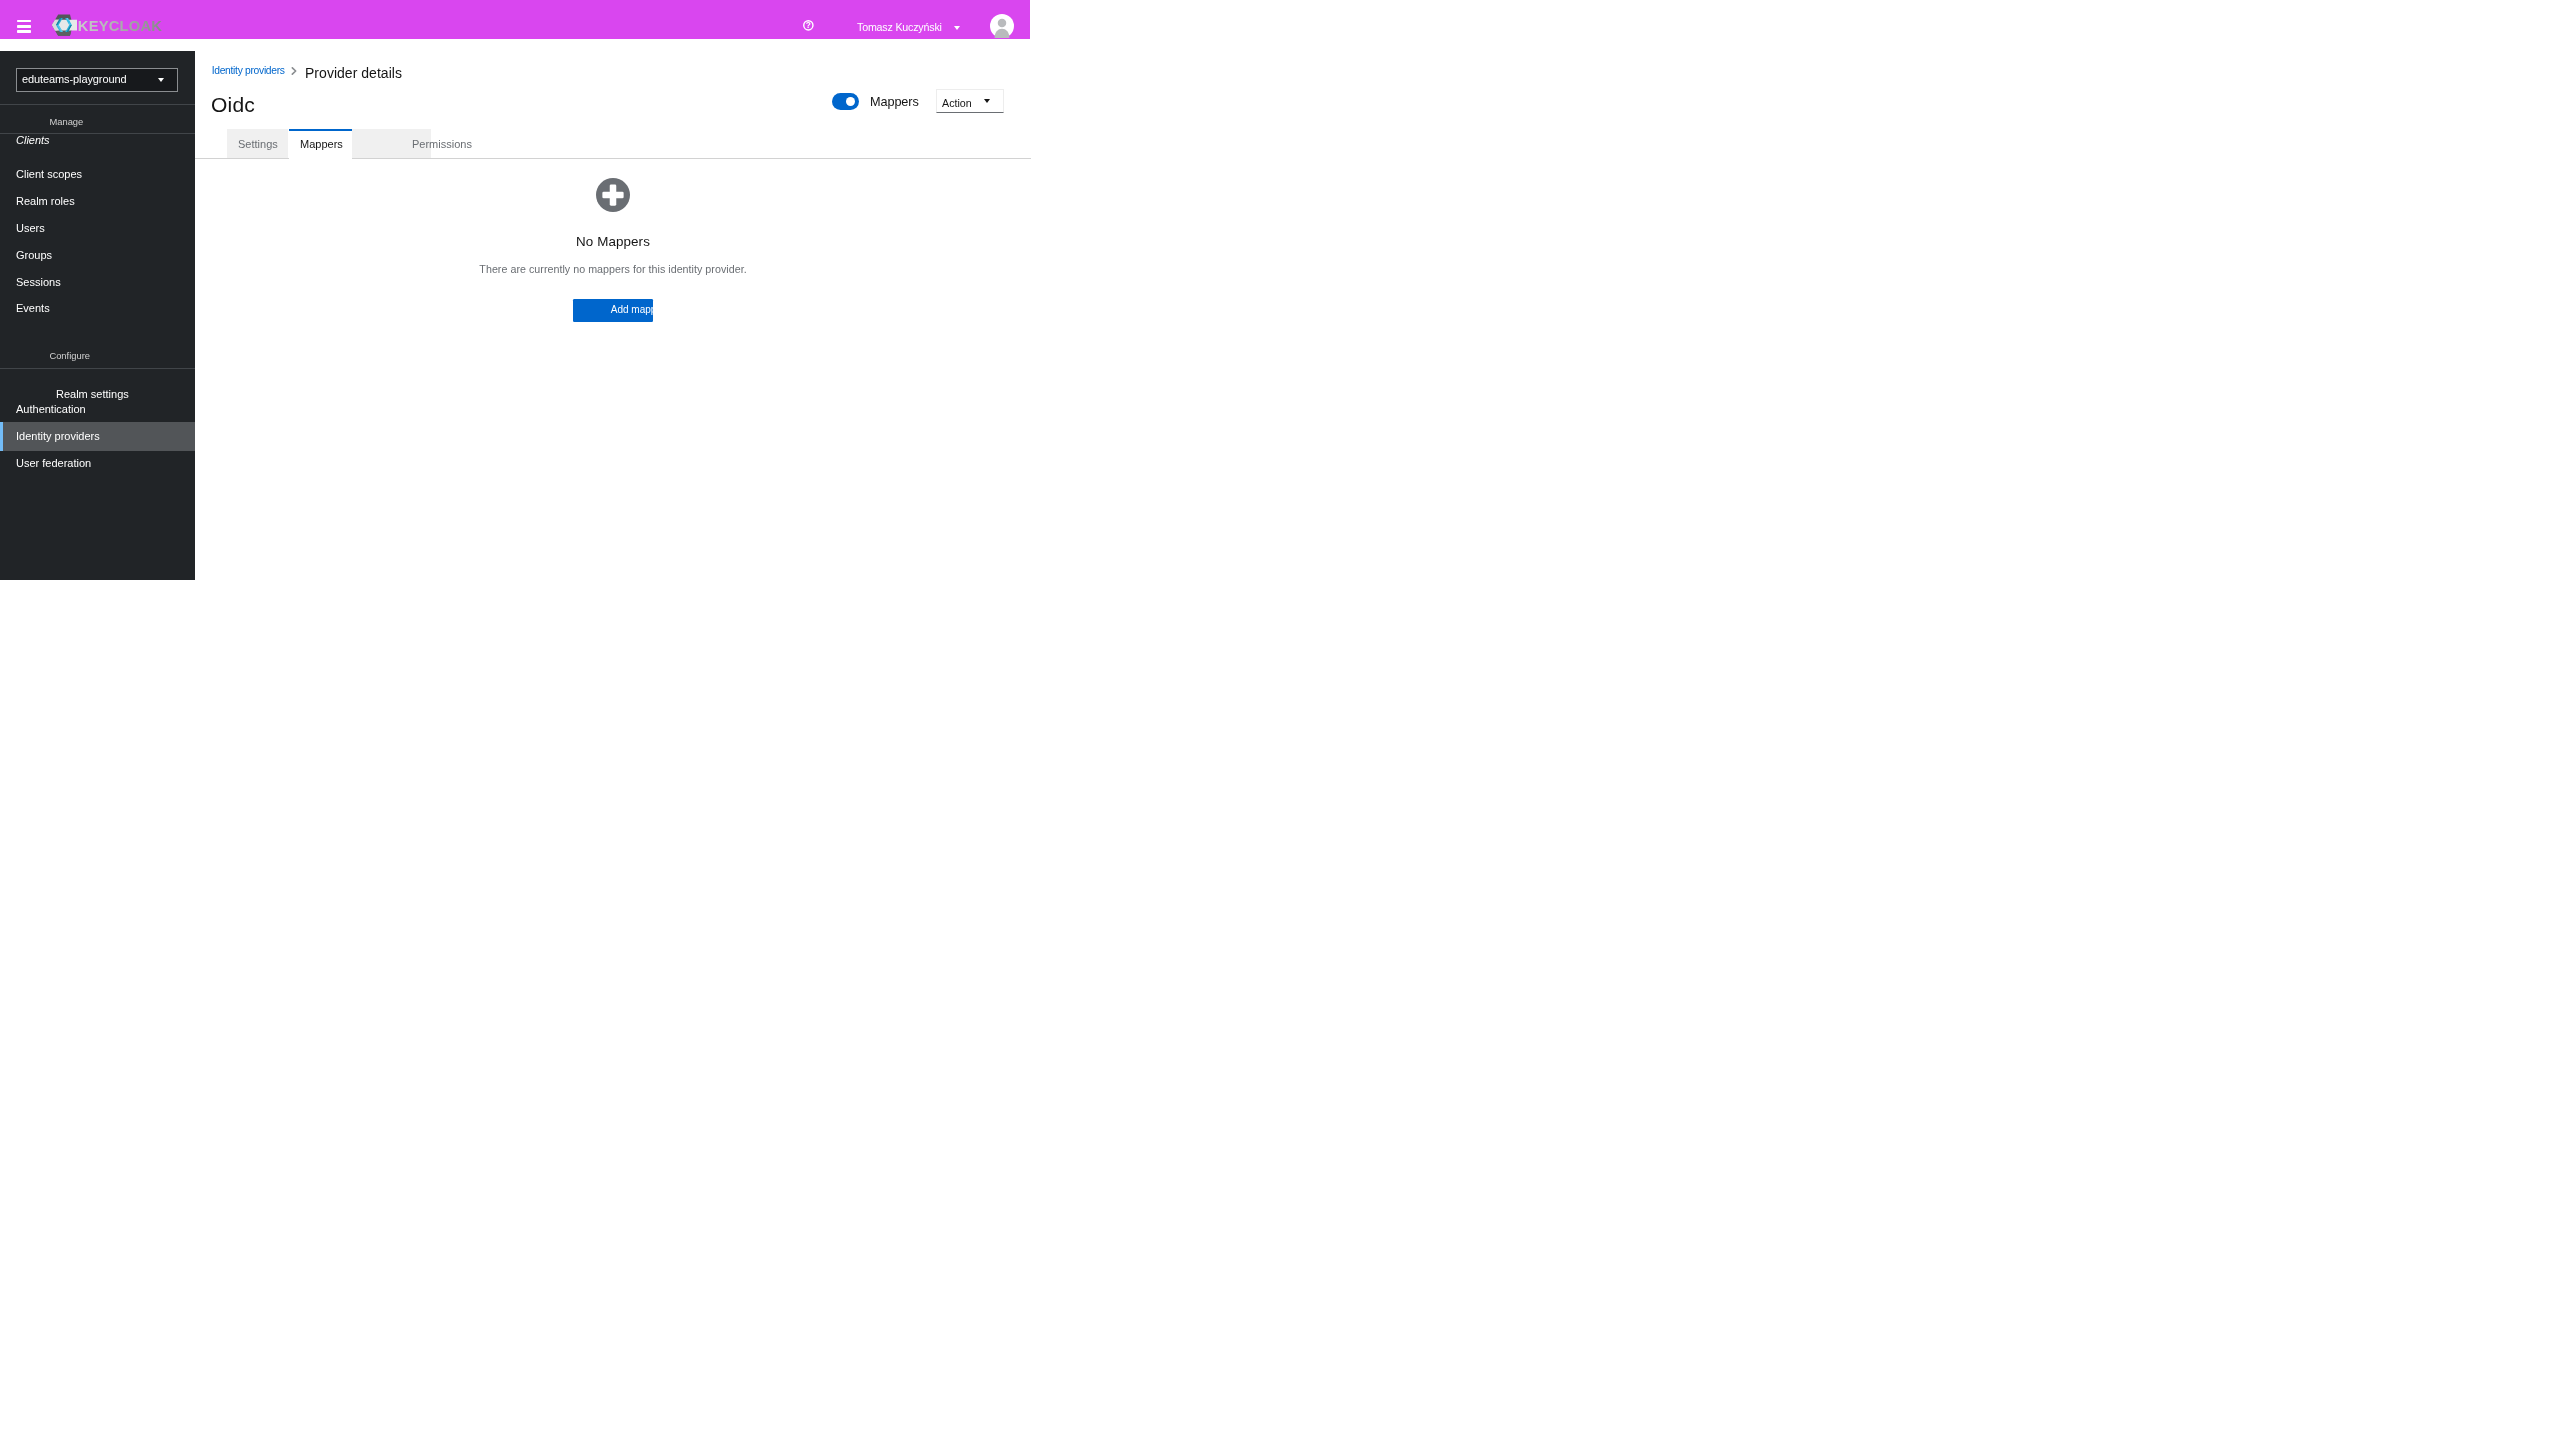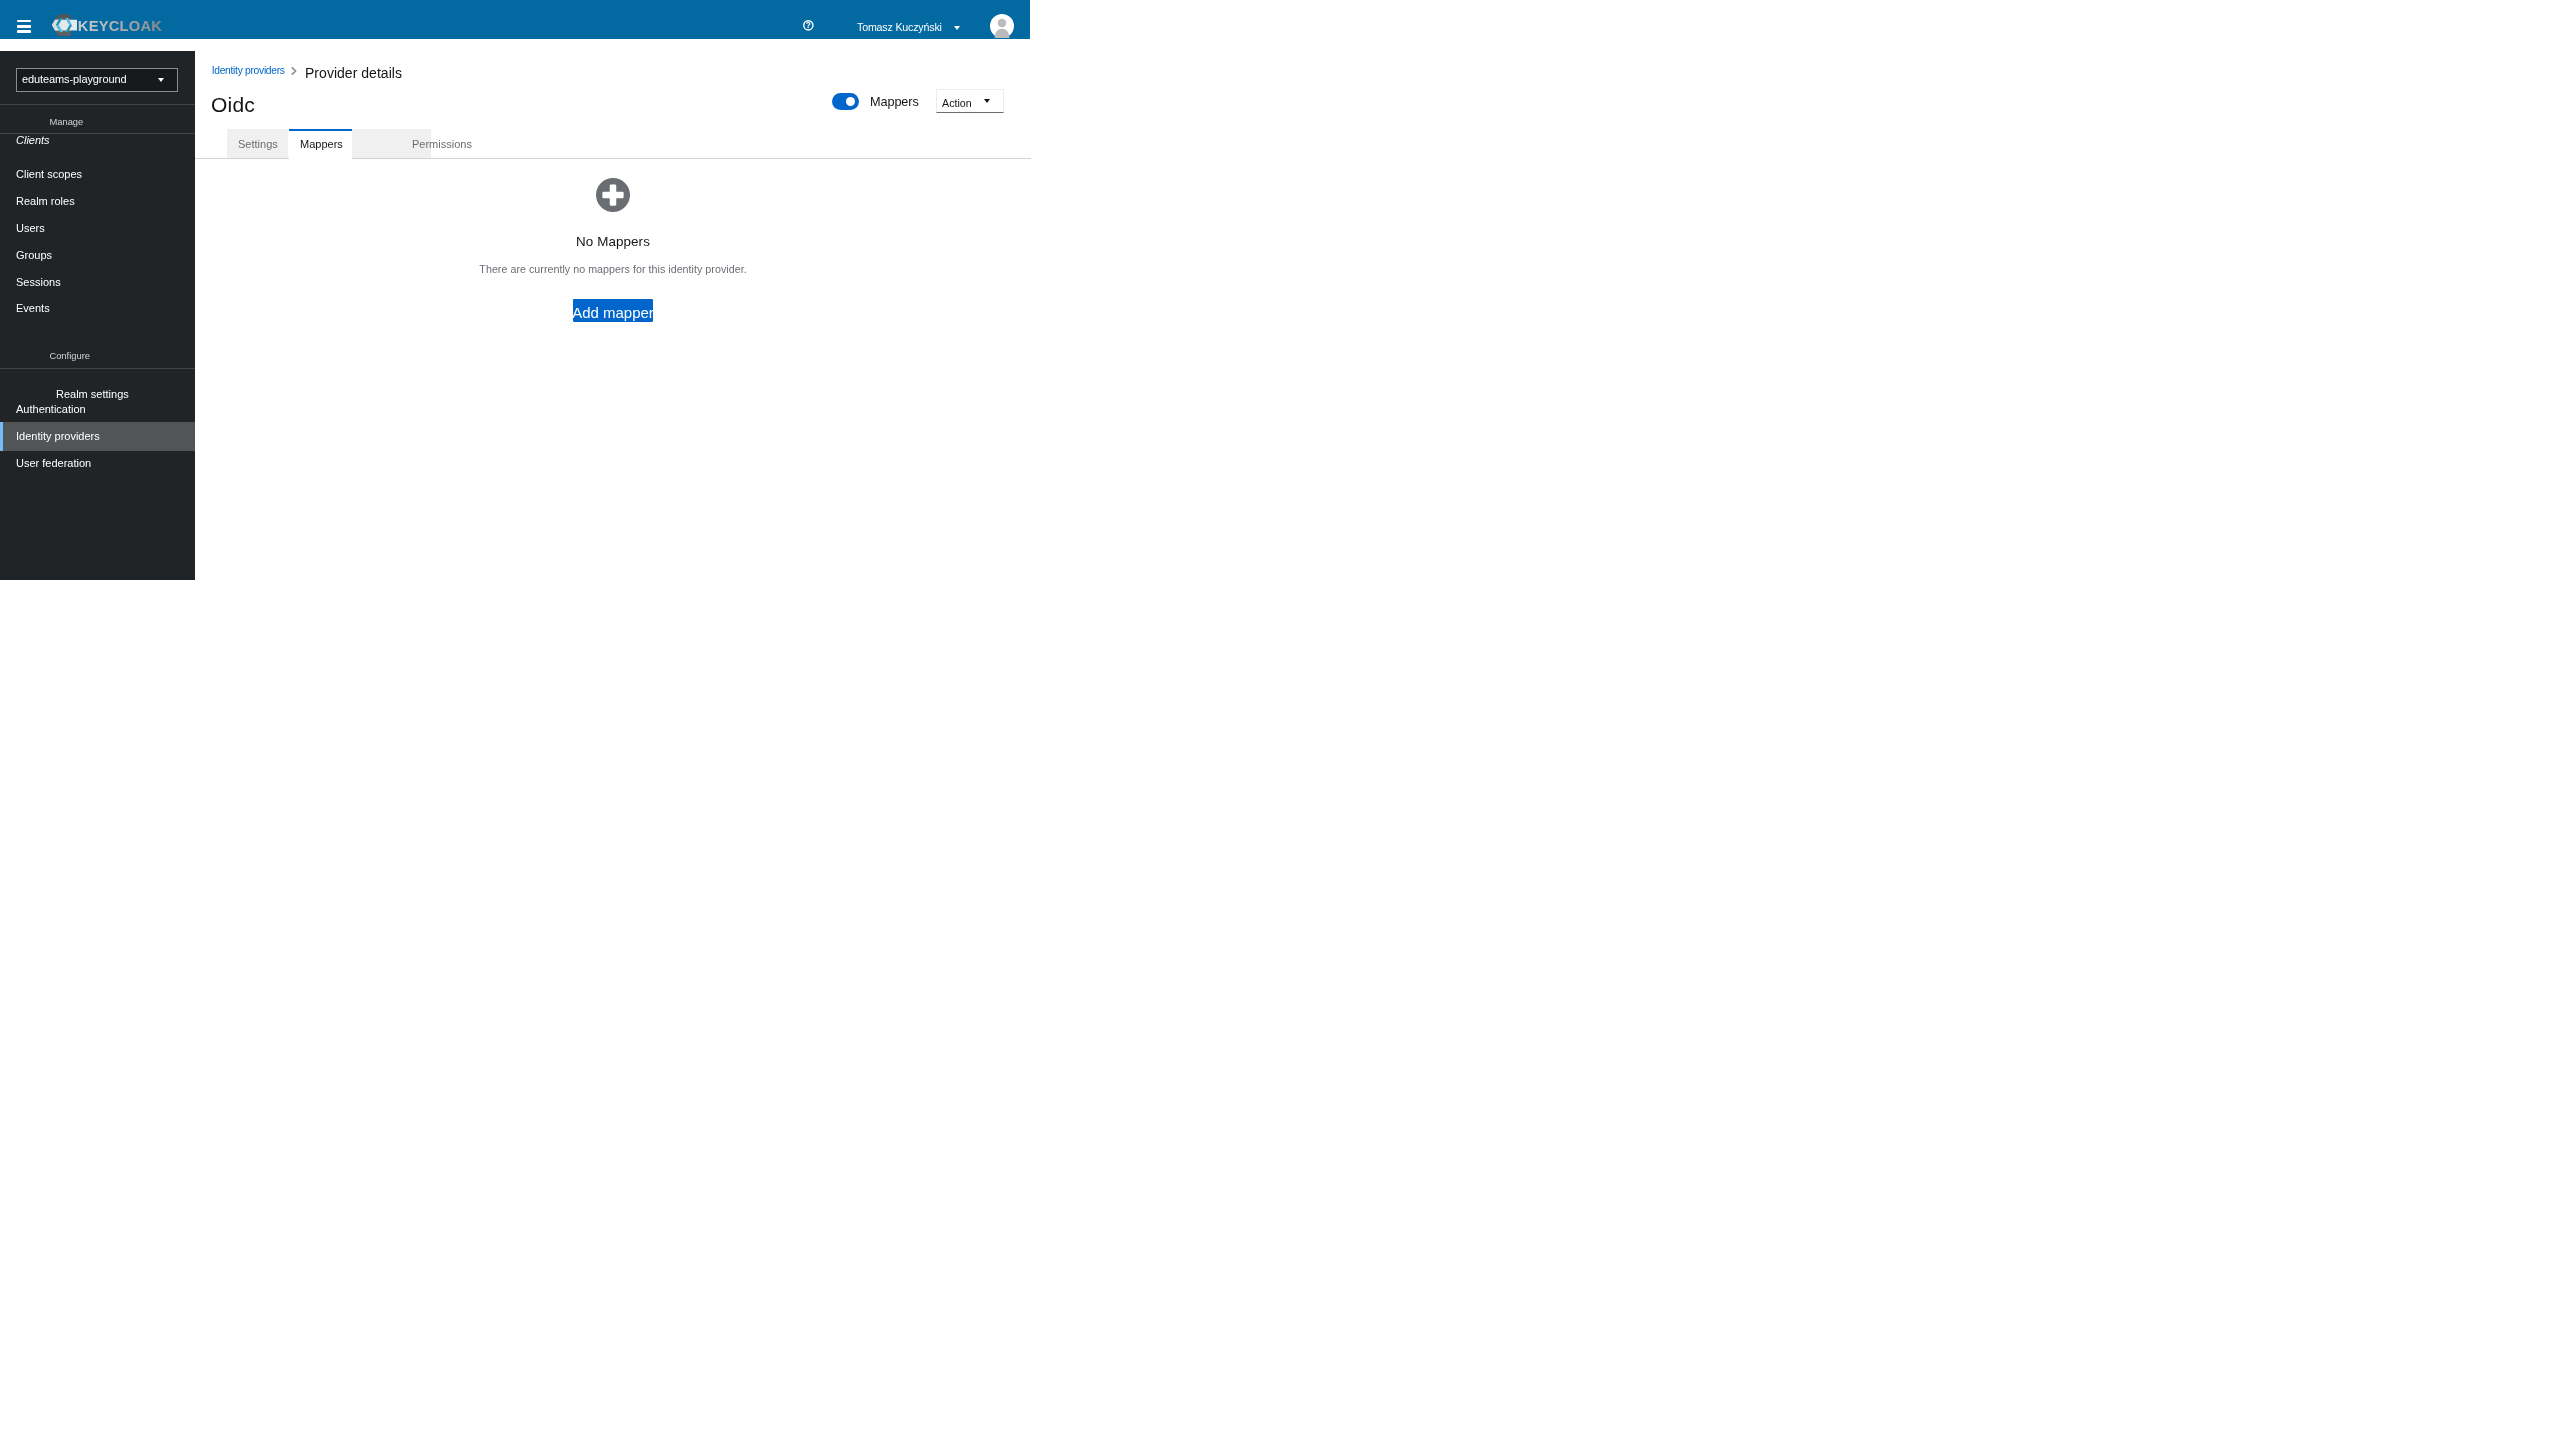--- a/index.html
+++ b/index.html
@@ -2,21 +2,21 @@
 <html style="font-size:10.7px"><head>
 <meta charset="utf-8">
 <style>
 * { margin:0; padding:0; box-sizing:border-box; }
 html,body { width:1030px; height:580px; overflow:hidden; background:#fff;
   font-family:"Liberation Sans", sans-serif; }
 .abs { position:absolute; }
 .txt { position:absolute; white-space:nowrap; line-height:1; }
 
 
-#masthead { position:absolute; left:0; top:0; width:1030px; height:39px; background:#0369a1;padding-left:36px; }
+#masthead { position:absolute; left:0; top:0; width:1030px; height:39px; background:#d946ef;padding-left:36px; }
 .hbar { position:absolute; left:17px; width:14px; height:2.8px; background:#fff; border-radius:0.7px; }
 
 
 #sidebar { position:absolute; left:0; top:51px; width:195px; height:529px; background:#212427; }
 .sdiv { position:absolute; left:0; width:195px; height:0.7px; background:#414549; }
 .navtxt { position:absolute; left:16px; white-space:nowrap; color:#fff; font-size:11px; line-height:11px; }
 .sectxt { position:absolute; left:16.4px; white-space:nowrap; color:#d2d2d2; font-size:9.4px; line-height:9.4px;margin-left:33px; }
 
 
 #realmbox { position:absolute; left:16px; top:17px; width:162px; height:23.5px;
@@ -164,15 +164,15 @@
   <div class="tabtxt" style="left:169px; top:88px; color:#6a6e73;margin-left:48px;">Permissions</div>
 
   <svg class="abs" style="left:401px; top:127px;" width="34" height="34" viewBox="0 0 51.2 51.2">
     <circle cx="25.6" cy="25.6" r="25.6" fill="#6a6e73"></circle>
     <rect x="9.6" y="20.7" width="32" height="9.8" rx="2" fill="#fff"></rect>
     <rect x="20.7" y="9.6" width="9.8" height="32" rx="2" fill="#fff"></rect>
   </svg>
   <div class="txt" style="left:418px; top:184px; font-size:13.4px; letter-spacing:0.1px; color:#151515; transform:translateX(-50%);">No Mappers</div>
   <div class="txt" style="left:418px; top:213px; font-size:10.7px; letter-spacing:0.03px; color:#6a6e73; transform:translateX(-50%);">There are currently no mappers for this identity provider.</div>
   <div id="addbtn"></div>
-  <div class="txt" style="left:418px; top:254px; font-size:15px; color:#fff; transform:translateX(-50%);">Add mapper</div>
+  <div class="txt" style="left:443px; top:254px; font-size:10px; color:#fff; transform:translateX(-50%);">Add mapper</div>
 </div>
 
 
 </body></html>

